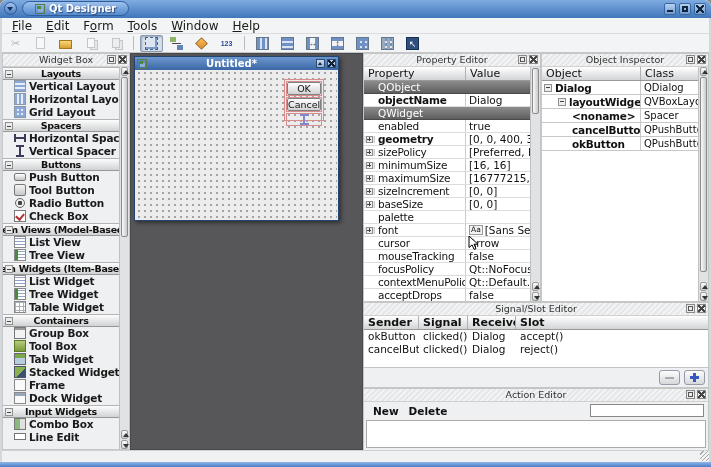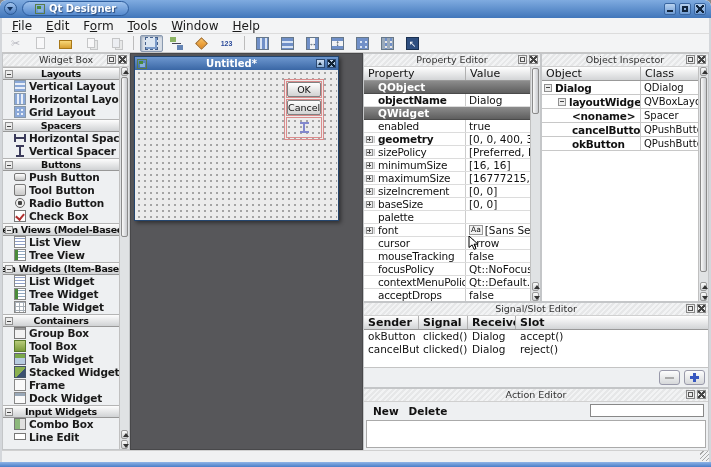--- a/index.html
+++ b/index.html
@@ -90,37 +90,37 @@
 .tri-d::after{content:"";position:absolute;left:1px;top:3px;border-left:3px solid transparent;border-right:3px solid transparent;border-top:4px solid #333}
 
 #mdi{position:absolute;left:130px;top:53px;width:233px;height:397px;background:#57575a;border:1px solid #48484a}
 .formwin{position:absolute;left:3px;top:2px;width:205px;height:165px;border:1px solid #24456e;background:#ececec;box-shadow:2px 2px 4px rgba(0,0,0,.45)}
 .fw-title{height:13px;background:linear-gradient(#6d97cf,#3a67a5);display:flex;align-items:center;padding:0 2px;gap:2px}
 .fw-t{flex:1;text-align:center;color:#fff;font-weight:bold;font-size:10px}
 .fw-btn{width:9px;height:9px;border:1px solid #2c4a74;background:linear-gradient(#ccdcf0,#8cb0d8);position:relative;flex:none}
 .fw-shade::after{content:"";position:absolute;left:1px;top:2px;border-left:2.5px solid transparent;border-right:2.5px solid transparent;border-bottom:3px solid #123}
 .fw-close::after{content:"";position:absolute;left:0;top:0;right:0;bottom:0;background:linear-gradient(45deg,transparent 40%,#123 40% 60%,transparent 60%),linear-gradient(135deg,transparent 40%,#123 40% 60%,transparent 60%)}
 .fw-canvas{position:absolute;left:1px;right:1px;top:13px;bottom:1px;background-color:#ececec;background-image:radial-gradient(#a2a2a2 .7px,transparent 1.1px);background-size:6px 6px}
-.sel{position:absolute;left:148px;top:9px;width:40px;height:61px;border:1px solid #d98c8c;padding:1px;display:flex;flex-direction:column;gap:1px}
+.sel{position:absolute;left:148px;top:9px;width:40px;height:42px;border:1px solid #d98c8c;padding:1px;display:flex;flex-direction:column;gap:1px}
 .sel-cell{border:1px solid #d98c8c;display:flex;align-items:center;justify-content:center}
 .sel-cell.btncell{height:17px}
 .sel-cell.spacercell{flex:1}
 .qbtn{width:100%;height:100%;font-family:"DejaVu Sans",sans-serif;font-size:9.5px;background:linear-gradient(#fefefe,#d2d2d2);border:1px solid #808080;border-radius:2px;color:#111}
 .vspacer-glyph{width:9px;height:11px;border-top:2px solid #8288cc;border-bottom:2px solid #8288cc;background:linear-gradient(#8288cc 0 0) center/2px 100% no-repeat}
 
 #prop{left:363px;top:53px;width:178px;height:249px}
 #objinsp{left:541px;top:53px;width:168px;height:249px}
 .tbl-h{position:absolute;top:13px;left:0;right:9px;height:14px;display:flex;background:linear-gradient(#ffffff,#d2d4d6);border-bottom:1px solid #999;align-items:center}
 .tbl-h span{padding-left:4px;white-space:nowrap;overflow:hidden}
 #prop .tbl-h .c1{width:102px;border-right:1px solid #b0b0b0;align-self:stretch;display:flex;align-items:center}
 #objinsp .tbl-h .c1{width:99px;border-right:1px solid #b0b0b0;align-self:stretch;display:flex;align-items:center}
 .tbl-h .c2{flex:1}
 .tbl-body{position:absolute;top:27px;bottom:0;left:0;right:9px;background:#fff;overflow:hidden}
 .prow{height:13px;display:flex;border-bottom:1px solid #dcdcdc;background:#fff;font-size:10.5px;align-items:center}
-.prow.pgroup{background:linear-gradient(#8c8c8c,#5e5e5e);color:#fff;font-weight:bold;border-bottom:1px solid #4a4a4a;align-items:center;padding-left:14px}
+.prow.pgroup{background:linear-gradient(#8c8c8c,#5e5e5e);color:#fff;font-weight:normal;border-bottom:1px solid #4a4a4a;align-items:center;padding-left:14px}
 .pgut{width:11px;background:#e4e6e8;border-right:1px solid #cccccc;display:flex;align-items:center;justify-content:center;flex:none}
 .pgut .exp-box{width:7px;height:7px}
 .pname{width:91px;padding-left:3px;display:flex;align-items:center;border-right:1px solid #cccccc;overflow:hidden;white-space:nowrap;letter-spacing:-.2px}
 .pname.b{font-weight:bold}
 .pval{flex:1;padding-left:3px;display:flex;align-items:center;gap:2px;overflow:hidden;white-space:nowrap}
 .aa-badge{font-size:7.5px;line-height:8px;border:1px solid #999;background:#f2f2f2;padding:0 1px;flex:none}
 .orow{height:14px;display:flex;border-bottom:1px solid #c8c8c8;background:#fff;font-size:10.5px}
 .o1{width:99px;border-right:1px solid #c8c8c8;display:flex;align-items:center;gap:3px;font-weight:bold;white-space:nowrap;overflow:hidden;letter-spacing:-.2px}
 .o2{flex:1;padding-left:3px;display:flex;align-items:center;font-size:10px;white-space:nowrap;overflow:hidden}
 

